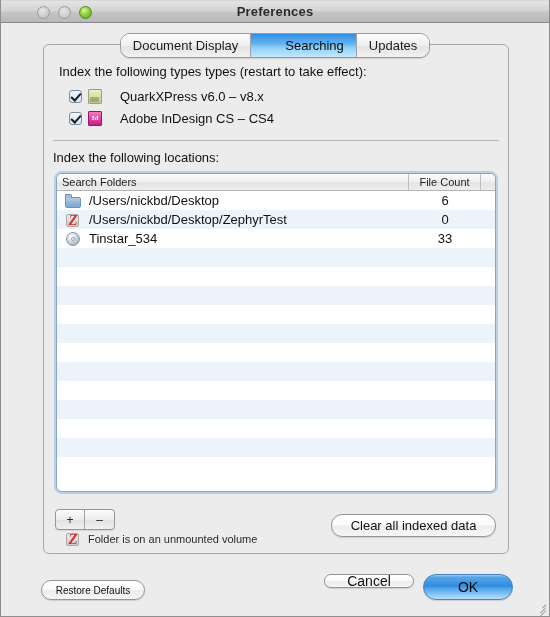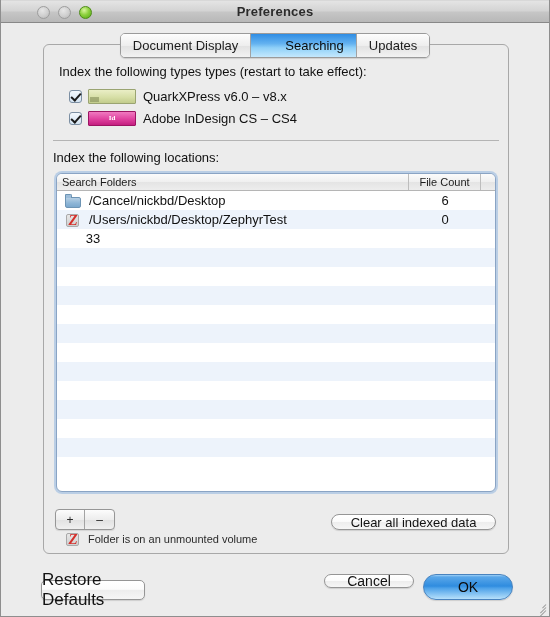--- a/index.html
+++ b/index.html
@@ -72,21 +72,21 @@
     left: 0;
     right: 0;
     display: flex;
     justify-content: center;
     z-index: 5;
   }
   .tabs {
     display: flex;
     height: 23px;
     border: 1px solid #9a9a9a;
-    border-radius: 5px;
+    border-radius: 10px;
     overflow: hidden;
     background: #f3f3f3;
     box-shadow: 0 1px 1px rgba(0,0,0,.13);
   }
   .tab {
     padding: 0 12px;
     height: 100%;
     display: flex;
     align-items: center;
     font-size: 13px;
@@ -156,24 +156,23 @@
     width: 4px;
     height: 8px;
     border: solid #1b1b1b;
     border-width: 0 2px 2px 0;
     transform: rotate(42deg);
   }
 
   .fileicon {
     width: 14px;
     height: 15px;
-    margin-right: 7px;
+    margin-right: 18px;
     flex: 0 0 auto;
     position: relative;
-    padding-left: 34px;
   }
   .fileicon .page {
     position: absolute;
     inset: 0;
     border-radius: 1px;
   }
   .fileicon.quark .page {
     background: linear-gradient(to bottom, #eaeec6 0%, #d7dfa7 55%, #c2cc8c 100%);
     border: 1px solid #9aa472;
   }
@@ -397,31 +396,31 @@
     background: linear-gradient(to bottom, #ffffff 0%, #fbfbfb 46%, #ededed 52%, #f6f6f6 100%);
     color: #121212;
     cursor: default;
     box-shadow: 0 1px 1px rgba(0,0,0,.13);
   }
   #btn-clear {
     position: absolute;
     left: 330px;
     top: 514px;
     width: 165px;
-    height: 16px;
+    height: 23px;
     font-size: 13px;
   }
   #btn-restore {
     position: absolute;
     left: 40px;
     top: 580px;
     width: 104px;
     height: 20px;
-    font-size: 17px;
-    border-radius: 5px;
+    font-size: 10px;
+    border-radius: 10px;
   }
   #btn-cancel {
     position: absolute;
     left: 323px;
     top: 574px;
     width: 90px;
     height: 14px;
     font-size: 14px;
     border-radius: 13px;
   }
@@ -511,37 +510,44 @@
       <div class="th count">File Count</div>
       <div class="th spacer"></div>
     </div>
     <div class="tbody" id="table-body">
         <div class="row">
           <span class="cell-name">
             <span class="rowicon ic-folder">
               <span class="body"></span>
               <span class="tab2"></span>
             </span>
-            <span>/Cancel/nickbd/Desktop</span>
+            <span>/Users/nickbd/Desktop</span>
           </span>
           <span class="cell-count">6</span>
           <span class="cell-spacer"></span>
         </div>
         <div class="row alt">
           <span class="cell-name">
             <span class="rowicon ic-unmounted">
               <span class="disc"></span>
               <span class="z">Z</span>
             </span>
             <span>/Users/nickbd/Desktop/ZephyrTest</span>
           </span>
           <span class="cell-count">0</span>
           <span class="cell-spacer"></span>
         </div>
         <div class="row">
+          <span class="cell-name">
+            <span class="rowicon ic-disc">
+              <span class="outer"></span>
+              <span class="hole"></span>
+            </span>
+            <span>Tinstar_534</span>
+          </span>
           <span class="cell-count">33</span>
           <span class="cell-spacer"></span>
         </div>
         <div class="row alt"></div>
         <div class="row"></div>
         <div class="row alt"></div>
         <div class="row"></div>
         <div class="row alt"></div>
         <div class="row"></div>
         <div class="row alt"></div>

